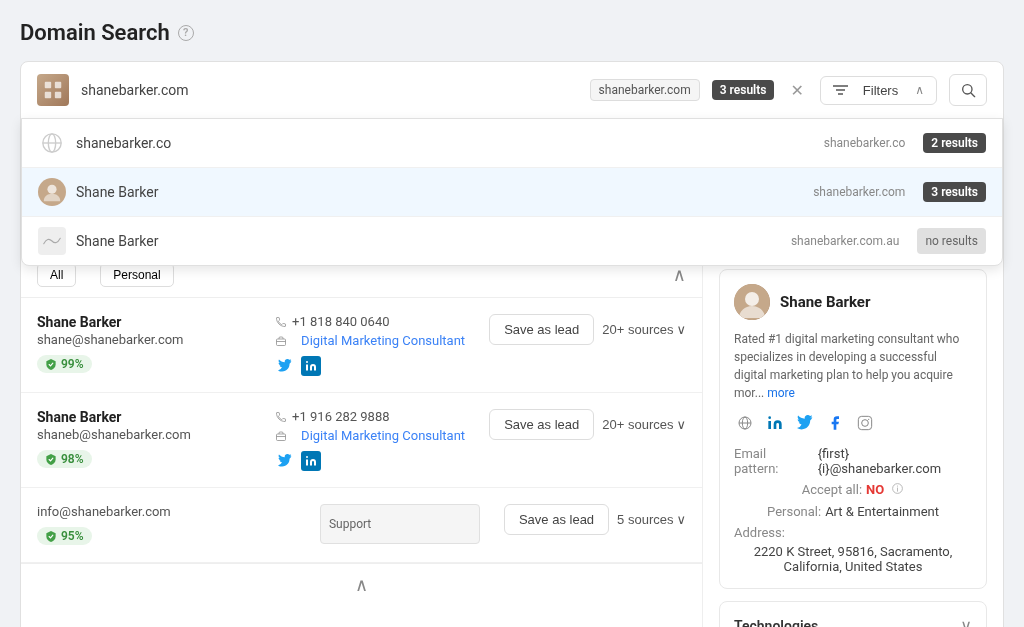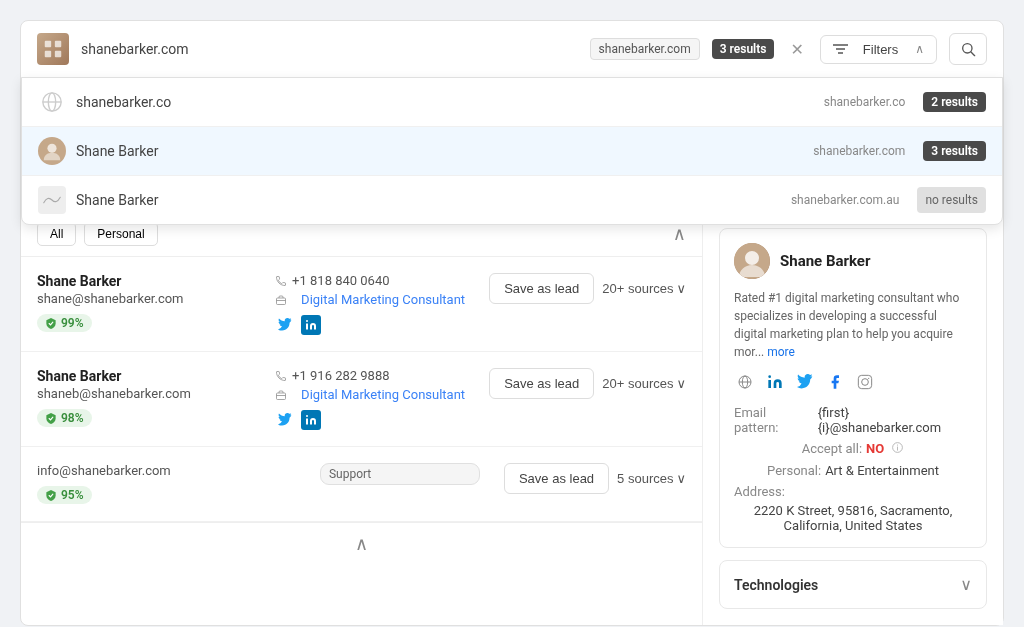--- a/index.html
+++ b/index.html
@@ -291,22 +291,22 @@
       font-size: 13px;
       color: #555;
       display: flex;
       align-items: center;
       gap: 3px;
       white-space: nowrap;
     }
     .support-tag {
       background: #f5f5f5;
       border: 1px solid #e0e0e0;
-      border-radius: 9px;
-      padding: 3px 8px;
+      border-radius: 4px;
+      padding: 12px 8px;
       font-size: 12px;
       color: #666;
     }
     
     .right-panel {
       width: 300px;
       flex-shrink: 0;
       padding: 16px;
       background: #fff;
     }
@@ -400,20 +400,24 @@
       border-top: 1px solid #eee;
     }
 
     
     .chevron-up::after { content: '∧'; font-size: 12px; }
   </style>
 </head>
 <body>
 
 <div class="page">
+  <div class="page-title">
+    <span>Domain Search</span>
+    <span class="help-icon">?</span>
+  </div>
 
   <div class="main-card">
 
     <div class="search-bar-row">
       <div class="avatar-placeholder">
         <svg width="22" height="22" viewBox="0 0 24 24" fill="none" xmlns="http://www.w3.org/2000/svg">
           <rect x="3" y="3" width="7" height="7" rx="1" fill="rgba(255,255,255,0.7)"></rect>
           <rect x="14" y="3" width="7" height="7" rx="1" fill="rgba(255,255,255,0.7)"></rect>
           <rect x="3" y="14" width="7" height="7" rx="1" fill="rgba(255,255,255,0.7)"></rect>
           <rect x="14" y="14" width="7" height="7" rx="1" fill="rgba(255,255,255,0.7)"></rect>
@@ -477,21 +481,21 @@
         <span class="dropdown-tag">shanebarker.com.au</span>
         <span class="badge-light">no results</span>
       </div>
     </div>
 
     <div class="content-area" style="margin-top: 134px;">
 
       <div class="results-panel">
 
         <div class="results-header">
-          <div style="display:flex;gap:8px;">
+          <div style="display:flex;gap:24px;">
             <button style="border:1px solid #ddd;border-radius:5px;padding:4px 12px;background:#fff;font-size:12px;cursor:pointer;">All</button>
             <button style="border:1px solid #ddd;border-radius:5px;padding:4px 12px;background:#fff;font-size:12px;cursor:pointer;">Personal</button>
           </div>
           <button class="collapse-btn">∧</button>
         </div>
 
         <div class="result-row">
           <div class="result-main">
             <div class="result-name">Shane Barker</div>
             <div class="result-email">shane@shanebarker.com</div>

